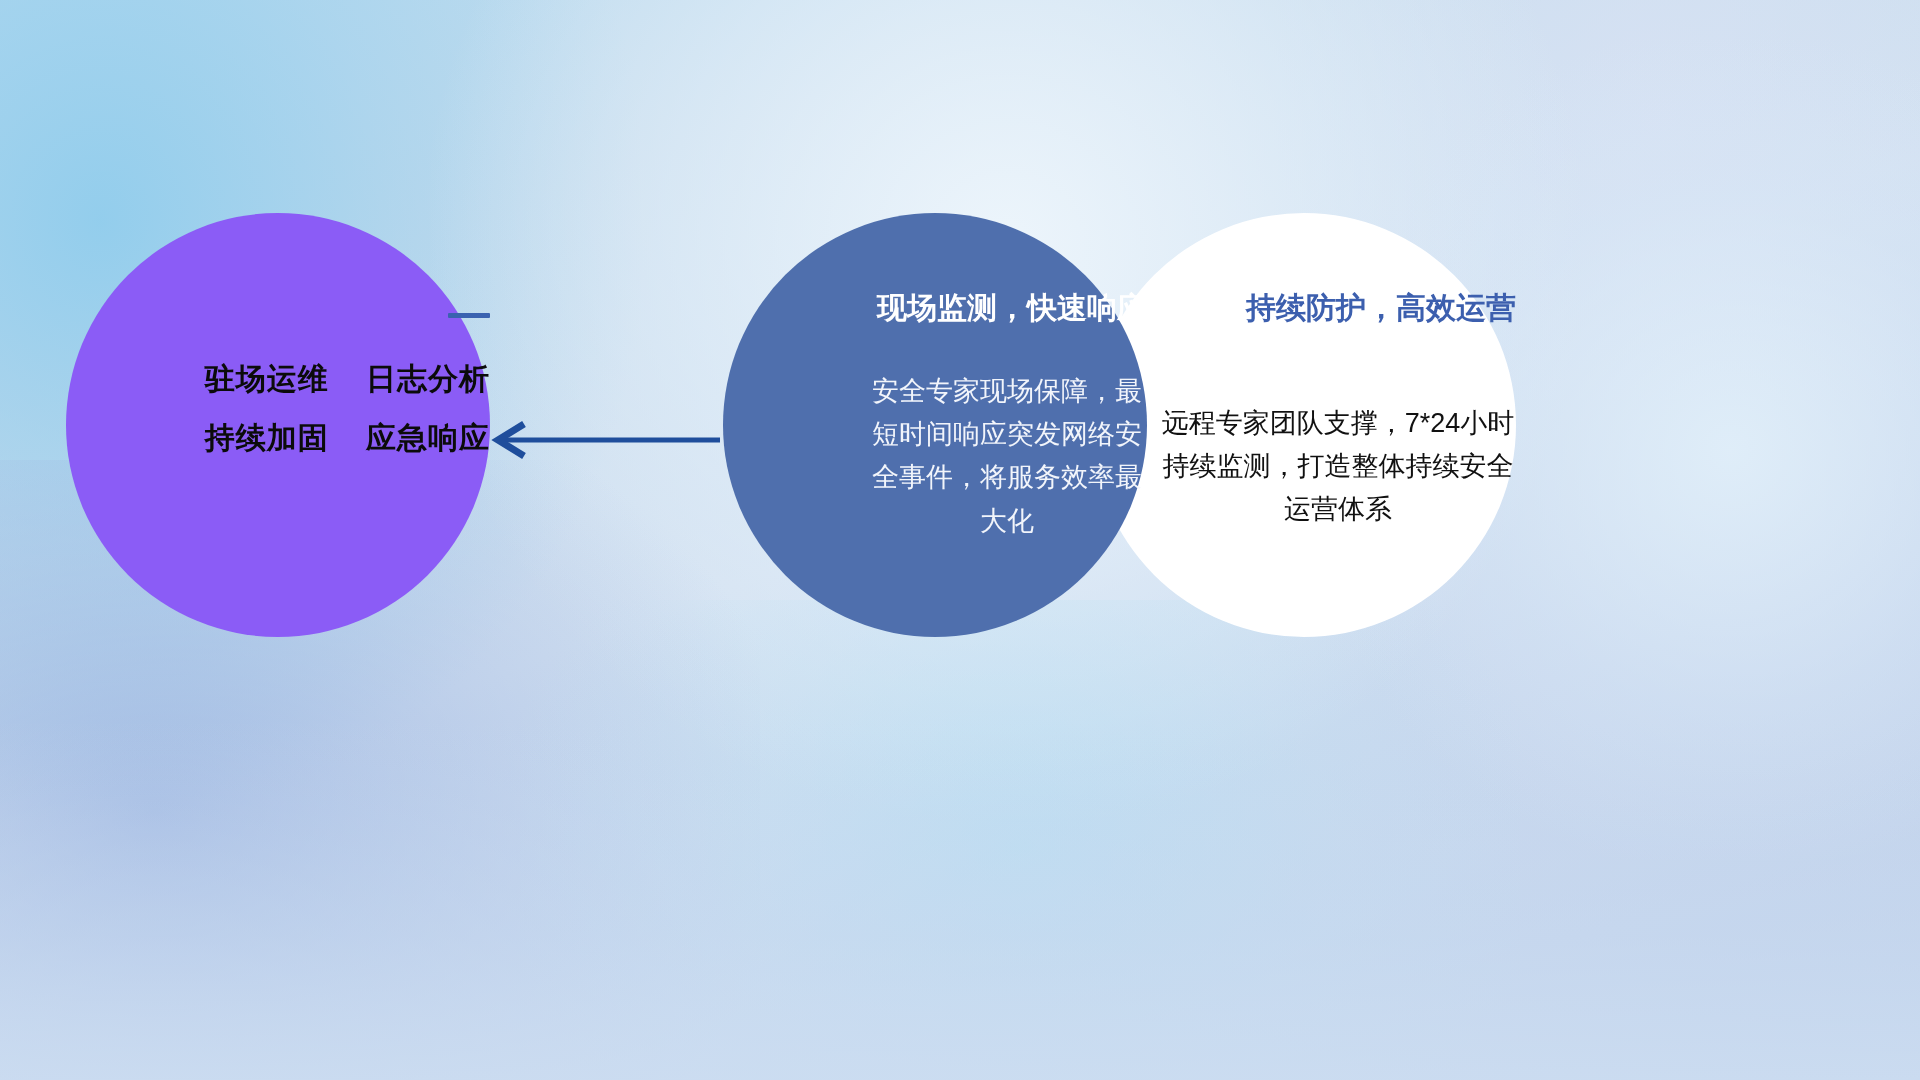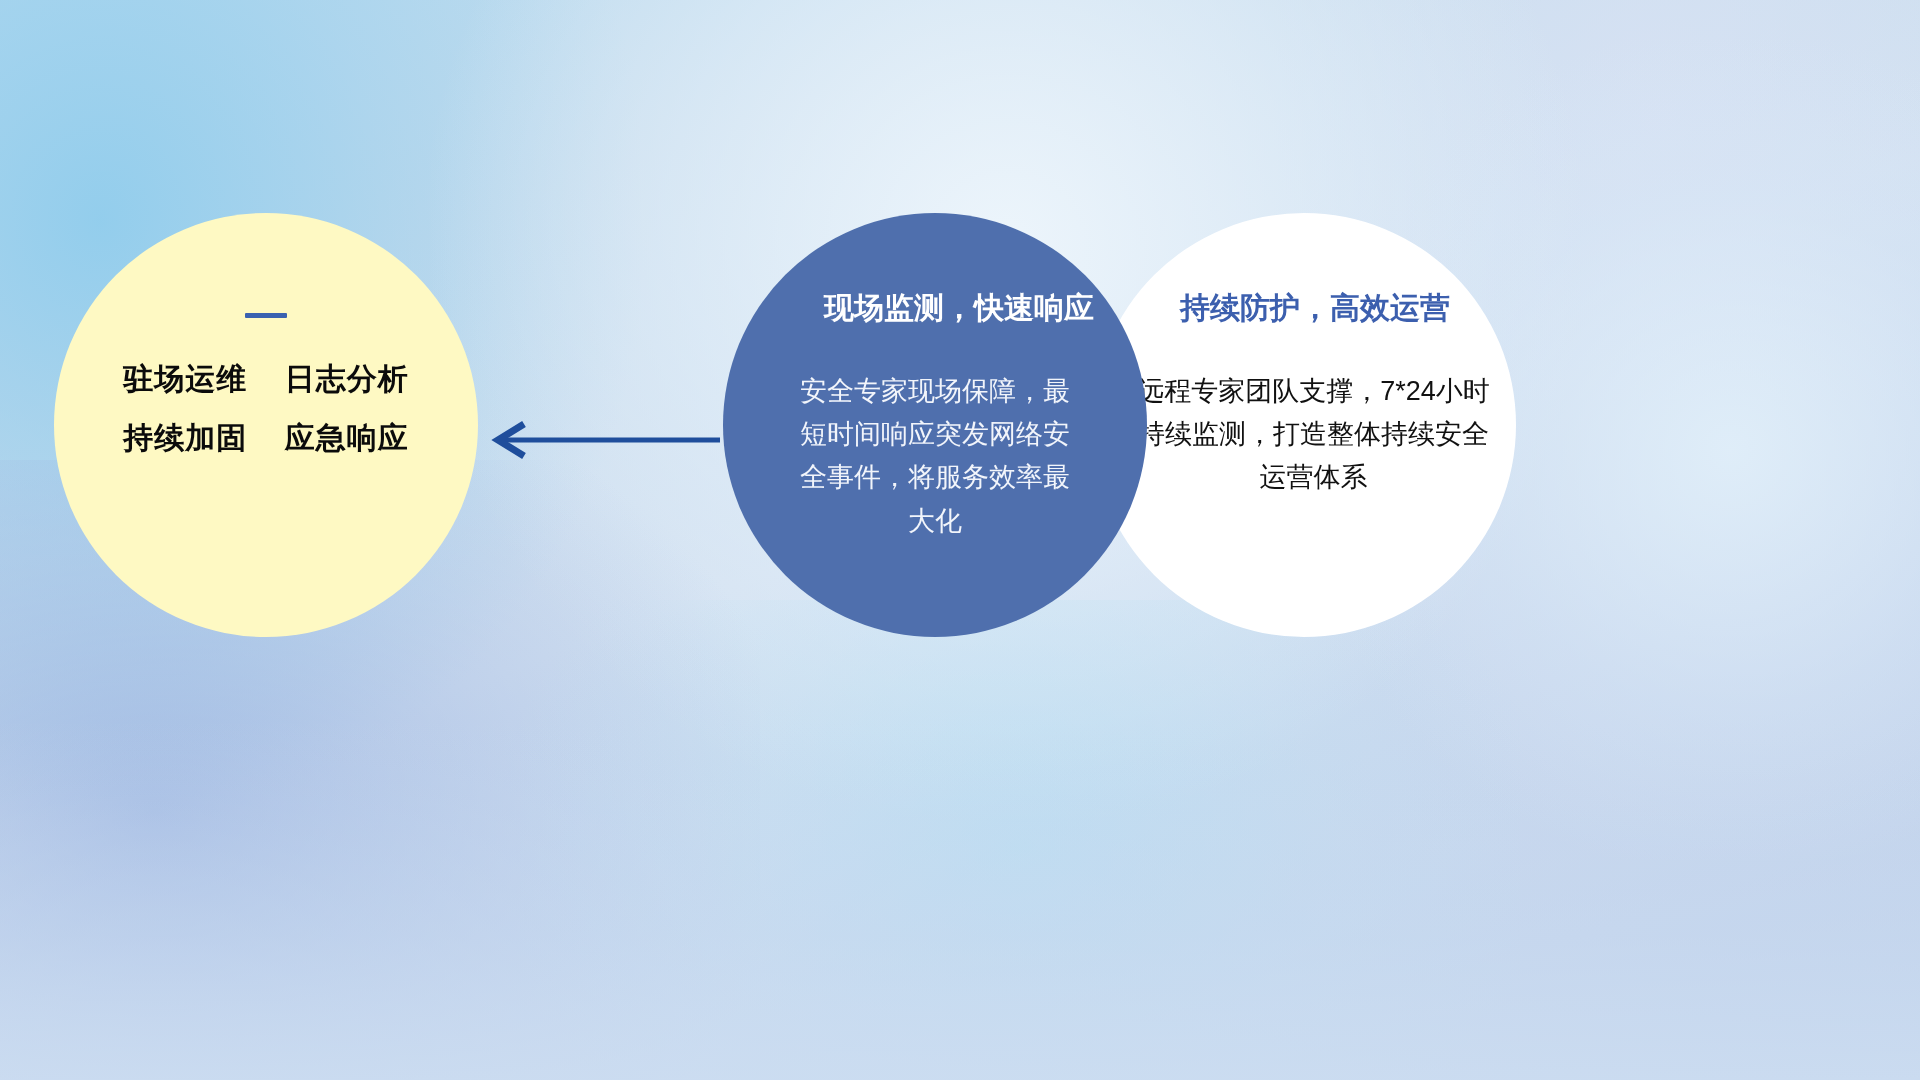--- a/index.html
+++ b/index.html
@@ -95,44 +95,45 @@
 
   
   .circle {
     position: absolute;
     width: 424px;
     height: 424px;
     border-radius: 50%;
     box-sizing: border-box;
     display: flex;
     flex-direction: column;
-    align-items: center;
+    align-items: flex-end;
   }
   .circle-left {
-    left: 54px;
+    left: 66px;
     top: 213px;
-    background: #fef9c3;
+    background: #8b5cf6;
     justify-content: flex-start;
     padding-top: 100px;
   }
   .circle-mid {
     left: 723px;
     top: 213px;
     background: #4f6fad;
     z-index: 3;
     justify-content: flex-start;
     padding-top: 78px;
   }
   .circle-right {
     left: 1092px;
     top: 213px;
     background: #ffffff;
     z-index: 2;
     justify-content: flex-start;
     padding-top: 78px;
+    gap: 32px;
   }
 
   
   .dash {
     width: 42px;
     height: 5px;
     background: #3a62b0;
     border-radius: 1px;
     margin-bottom: 46px;
   }

